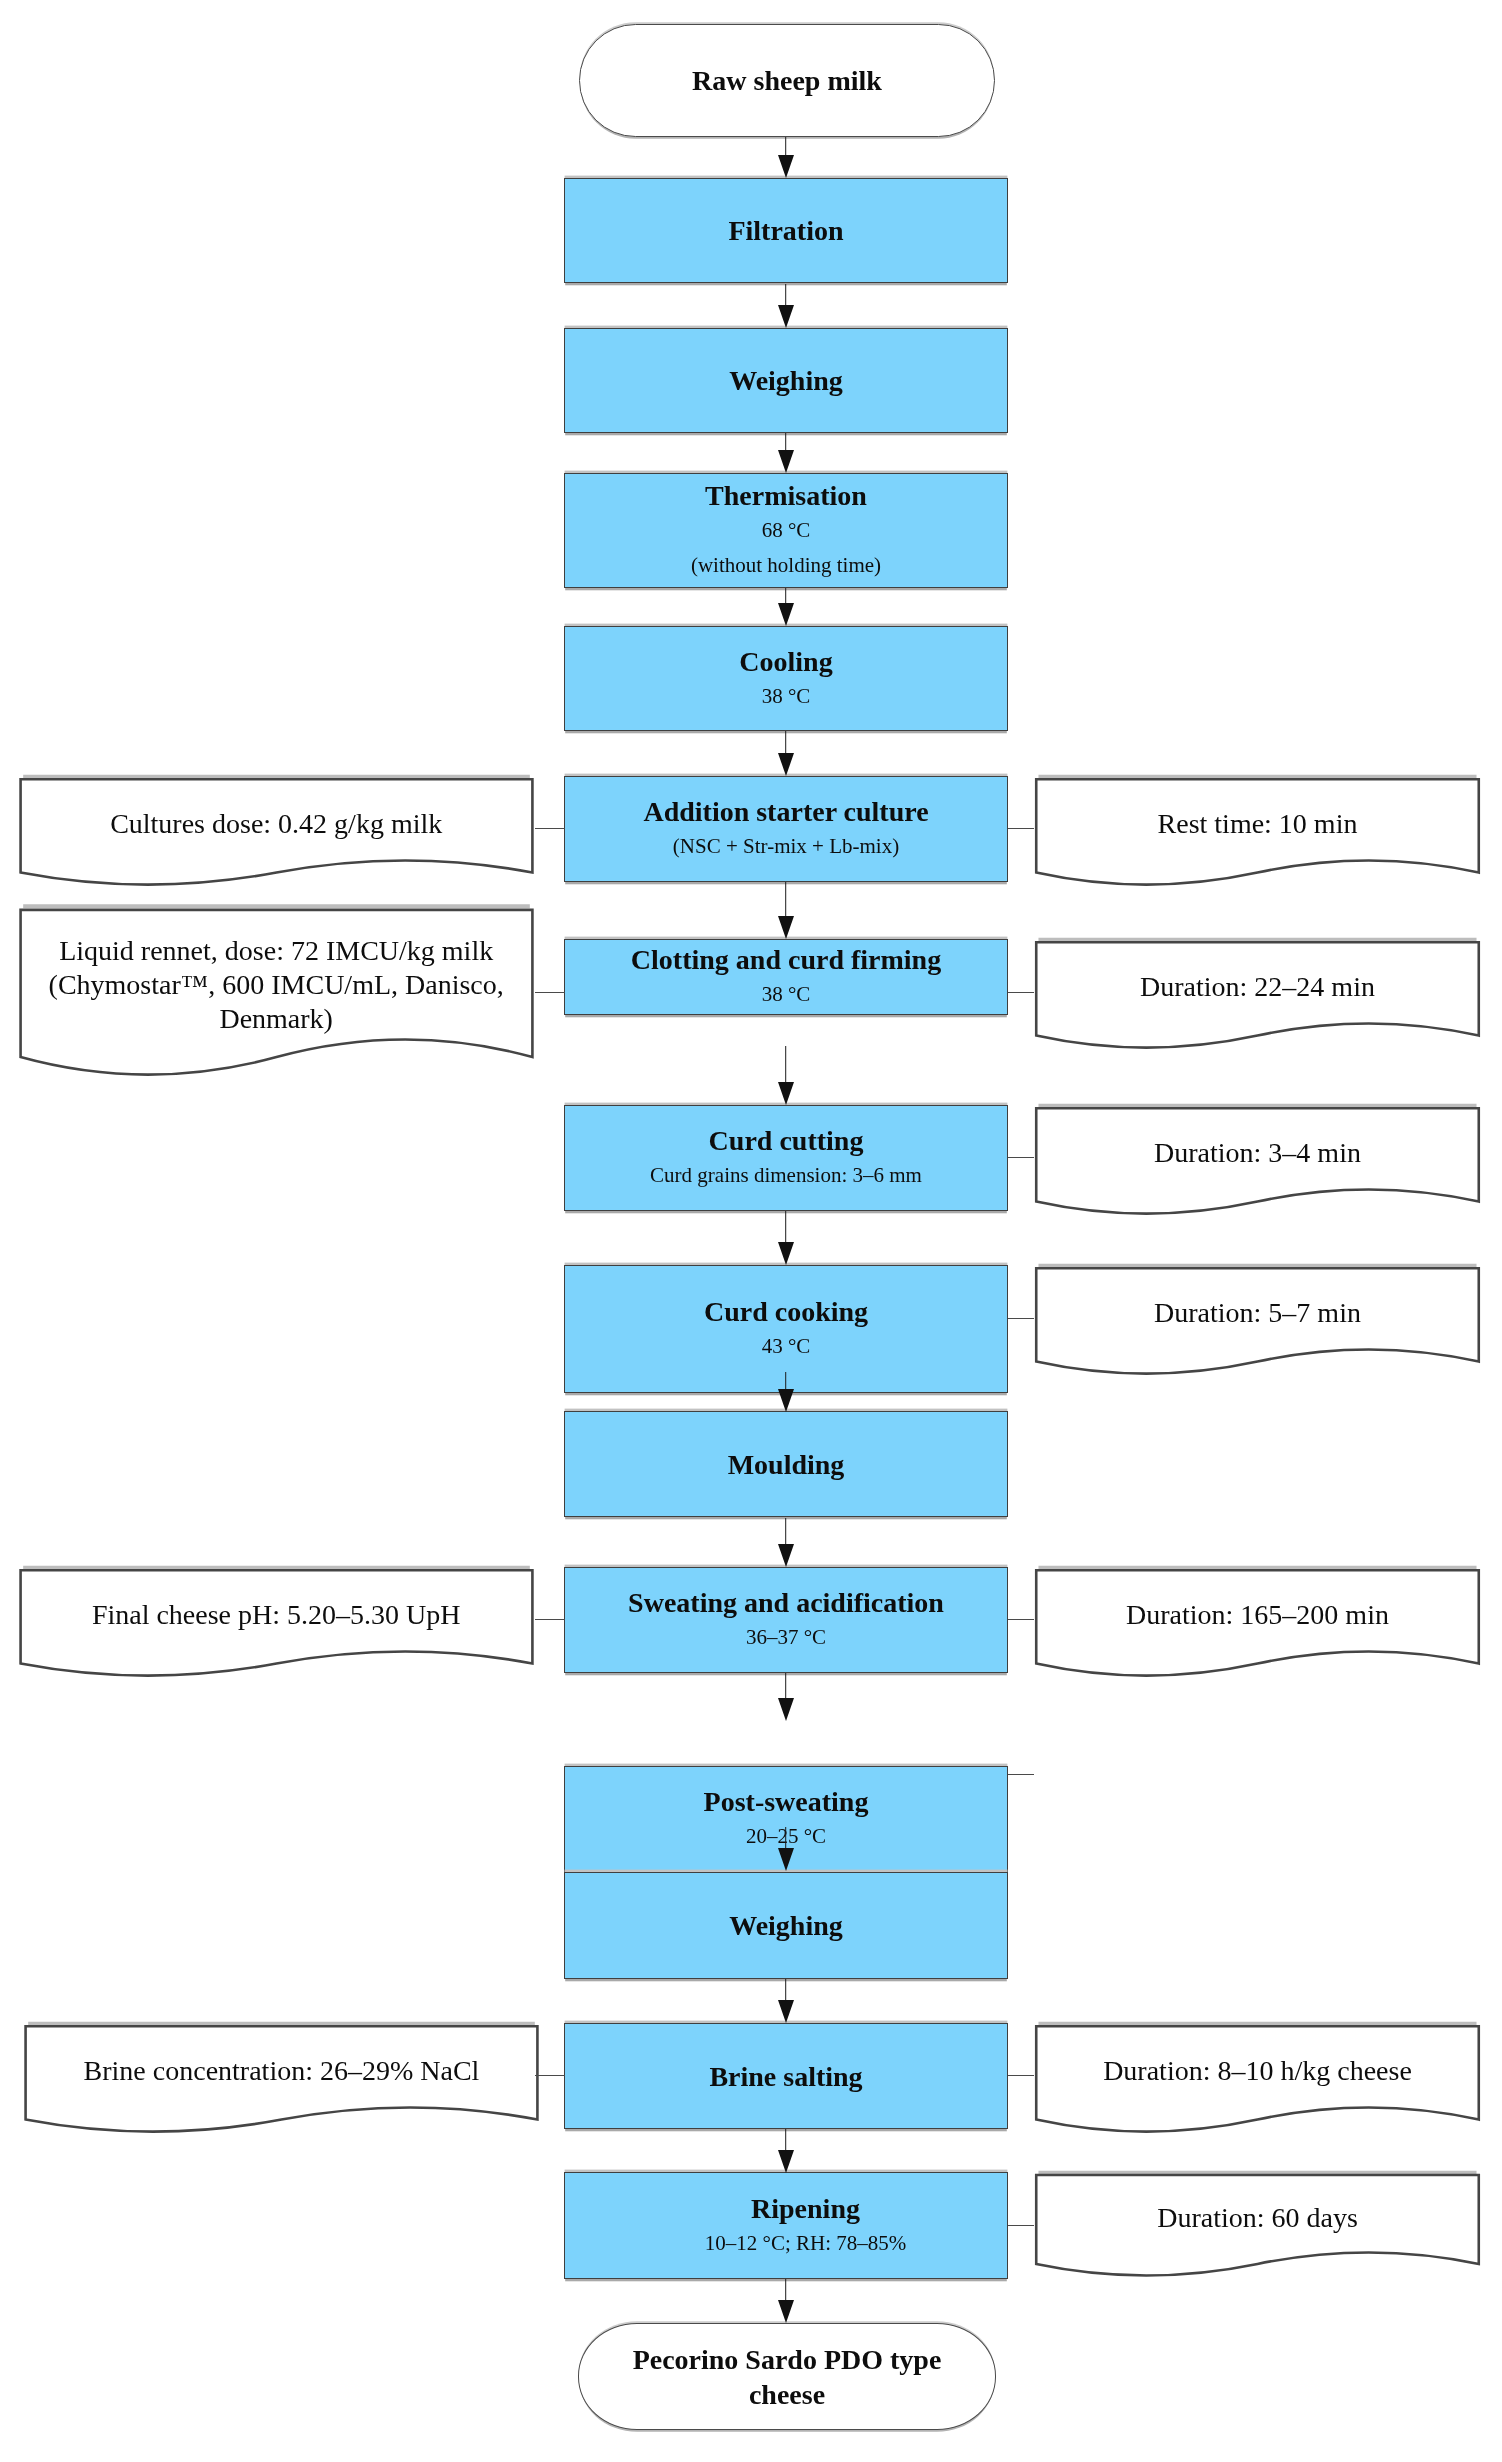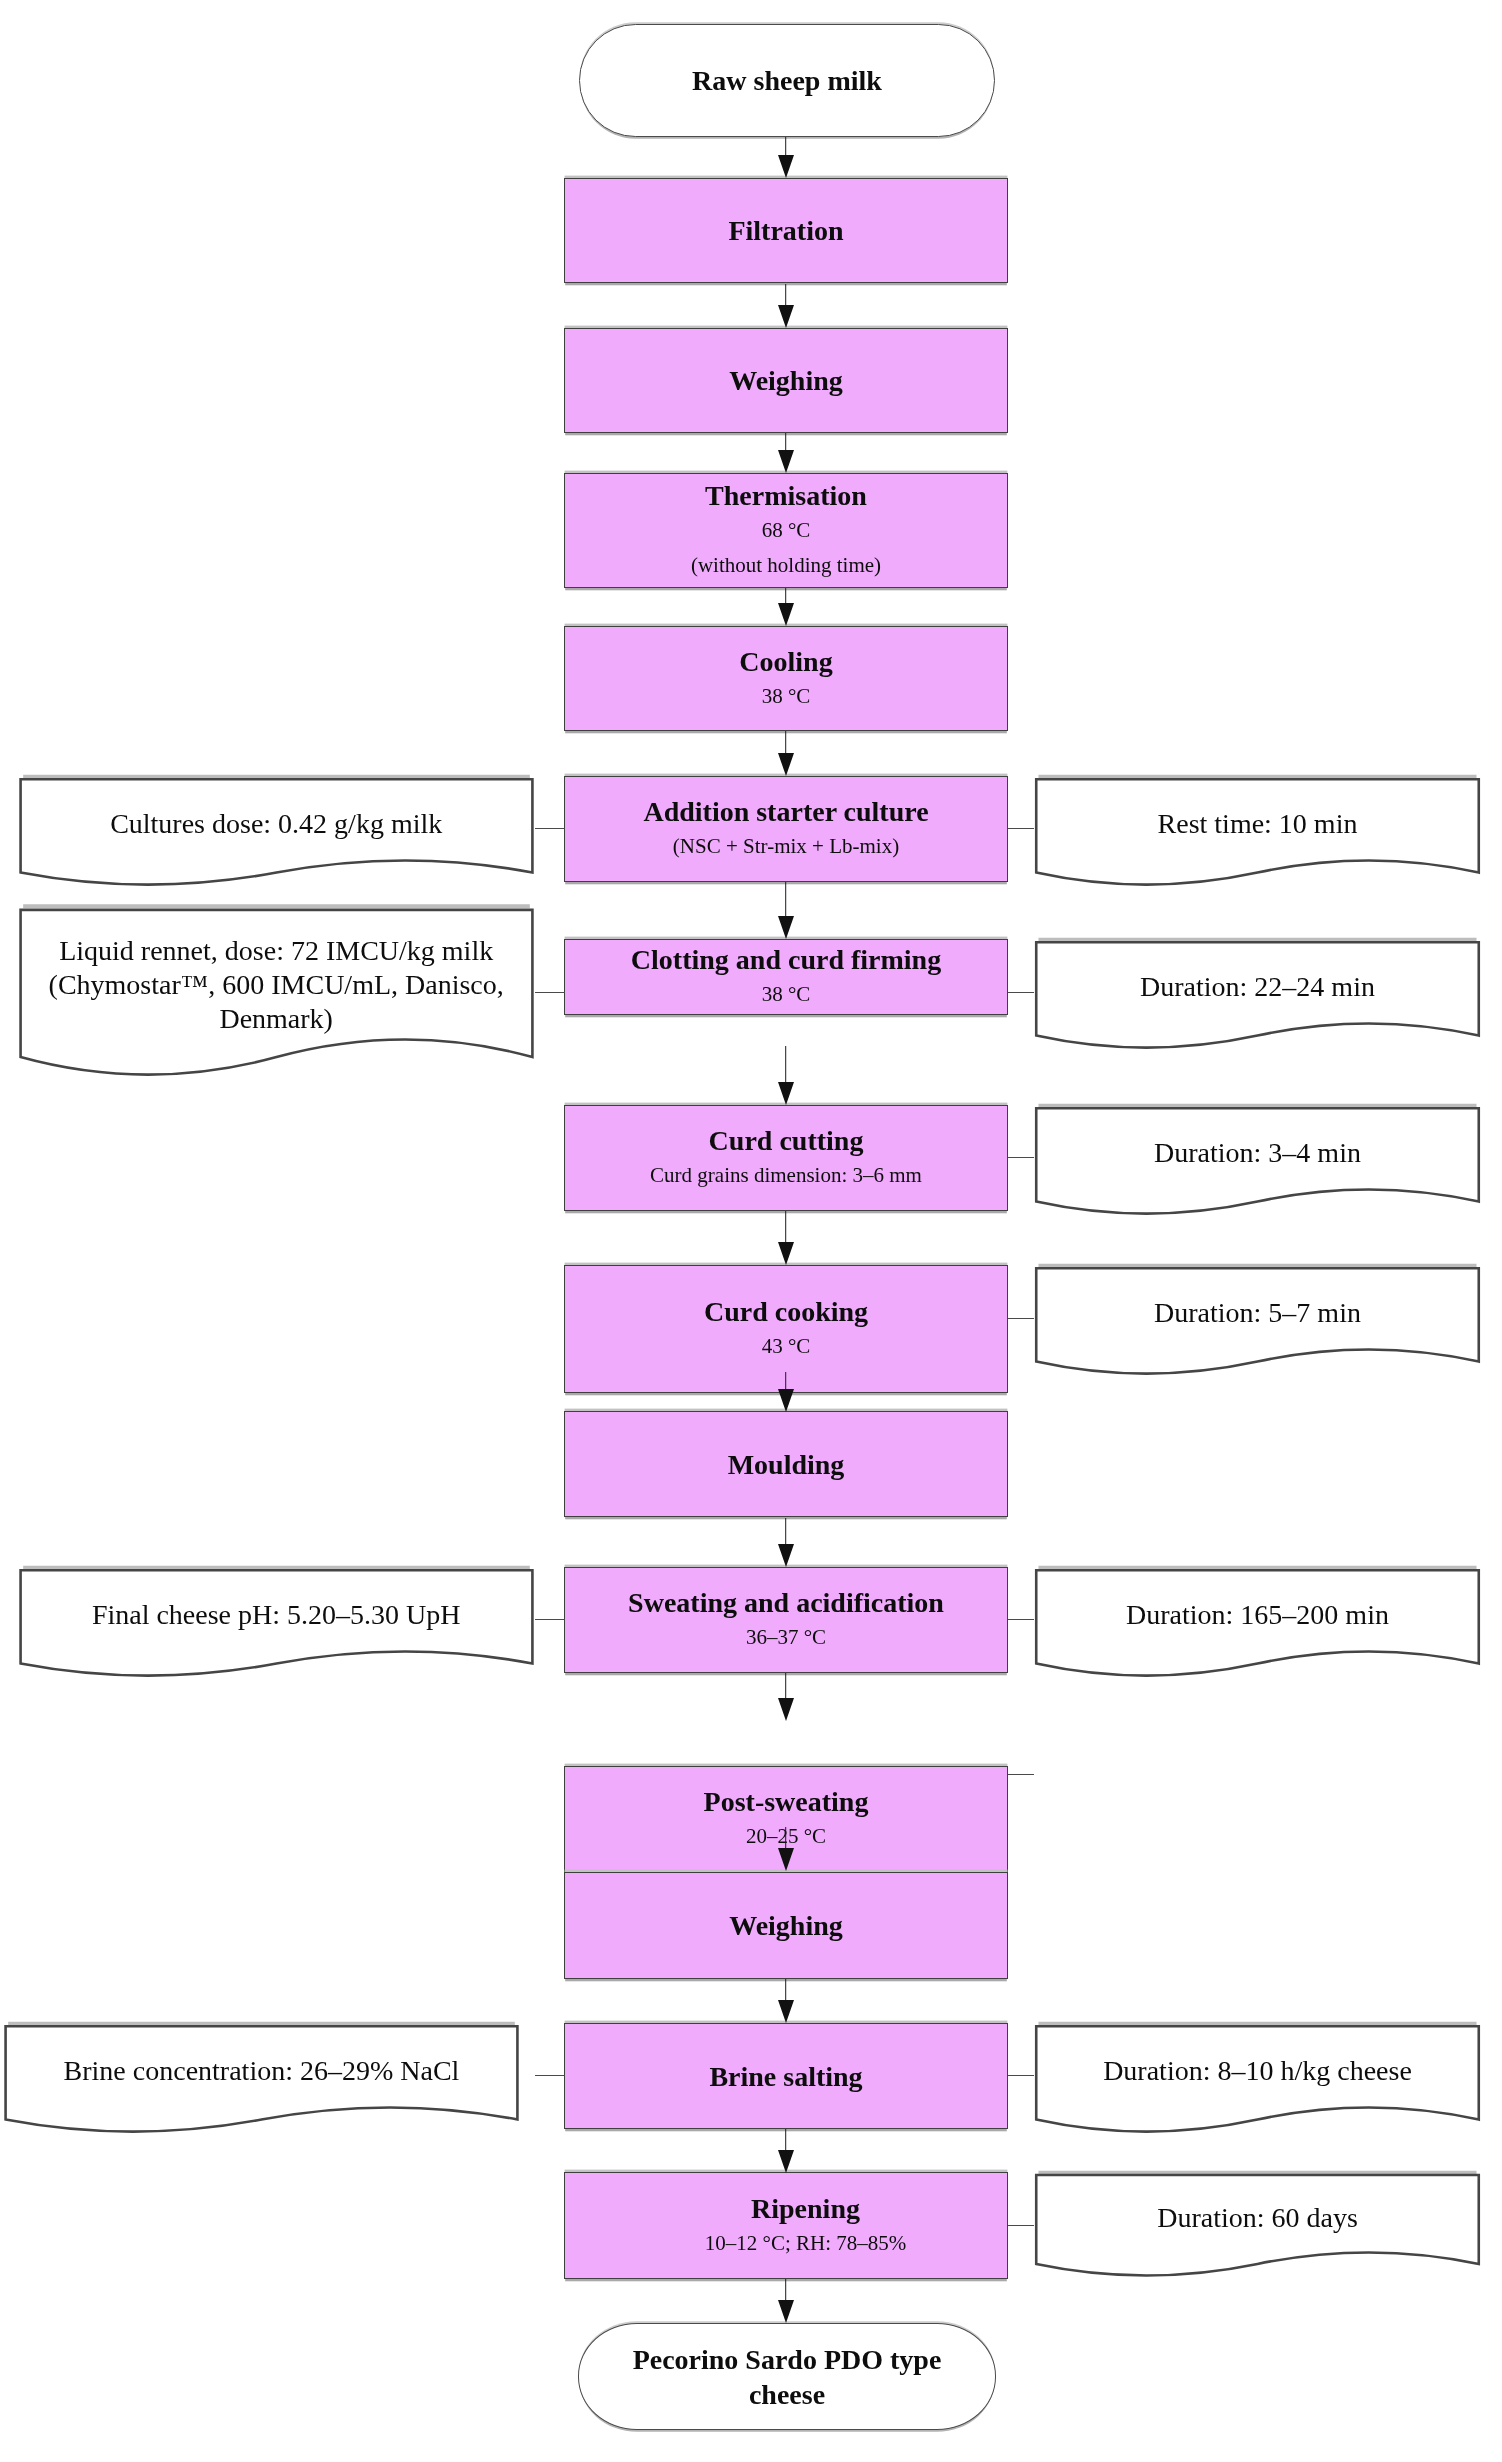--- a/index.html
+++ b/index.html
@@ -2,21 +2,21 @@
 <html style="font-size:9.5px"><head>
 <meta charset="utf-8">
 <style>
   html,body{margin:0;padding:0;background:#ffffff;}
   body{font-family:"Liberation Serif","DejaVu Serif",serif;color:#0d0d0d;}
   .canvas{position:relative;width:1503px;height:2462px;background:#ffffff;overflow:hidden;}
 
   
   .node{
     position:absolute;left:564px;width:444px;
-    background:#f0abfc;border:1.8px solid #3f3f3f;box-sizing:border-box;
+    background:#7dd3fc;border:1.8px solid #3f3f3f;box-sizing:border-box;
     box-shadow:0 -3px 0 -0.6px #c2c2c2, 0 3.5px 0 -1.2px #a9a9a9;
     display:flex;flex-direction:column;align-items:center;justify-content:center;
     text-align:center;line-height:35px;
   }
   .node .t{font-weight:bold;font-size:28px;}
   .node .s{font-weight:normal;font-size:21px;}
 
   
   .terminator{
     position:absolute;background:#fff;border:1.5px solid #4a4a4a;box-sizing:border-box;
@@ -146,21 +146,21 @@
   </div>
 
   <div class="doc" style="left:17.7px;top:1567px;width:517px;height:127px;">
     <svg viewBox="0 0 100 100" preserveAspectRatio="none">
       <line x1="1" y1="0.6" x2="99" y2="0.6" stroke="#bdbdbd" stroke-width="4" vector-effect="non-scaling-stroke"></line>
       <path d="M0.5,2.5 L99.5,2.5 L99.5,76 Q75,57 50,76 Q25,95 0.5,76 Z" fill="#ffffff" stroke="#454545" stroke-width="2.6" vector-effect="non-scaling-stroke"></path>
     </svg>
     <div class="doc-text">Final cheese pH: 5.20–5.30 UpH</div>
   </div>
 
-  <div class="doc" style="left:3px;top:2023px;width:517px;height:127px;font-family:Liberation Serif, serif;">
+  <div class="doc" style="left:23px;top:2023px;width:517px;height:127px;font-family:Liberation Serif, serif;">
     <svg viewBox="0 0 100 100" preserveAspectRatio="none">
       <line x1="1" y1="0.6" x2="99" y2="0.6" stroke="#bdbdbd" stroke-width="4" vector-effect="non-scaling-stroke"></line>
       <path d="M0.5,2.5 L99.5,2.5 L99.5,76 Q75,57 50,76 Q25,95 0.5,76 Z" fill="#ffffff" stroke="#454545" stroke-width="2.6" vector-effect="non-scaling-stroke"></path>
     </svg>
     <div class="doc-text">Brine concentration: 26–29% NaCl</div>
   </div>
 
   <div class="doc" style="left:1034px;top:776px;width:447px;height:127px;">
     <svg viewBox="0 0 100 100" preserveAspectRatio="none">
       <line x1="1" y1="0.6" x2="99" y2="0.6" stroke="#bdbdbd" stroke-width="4" vector-effect="non-scaling-stroke"></line>

